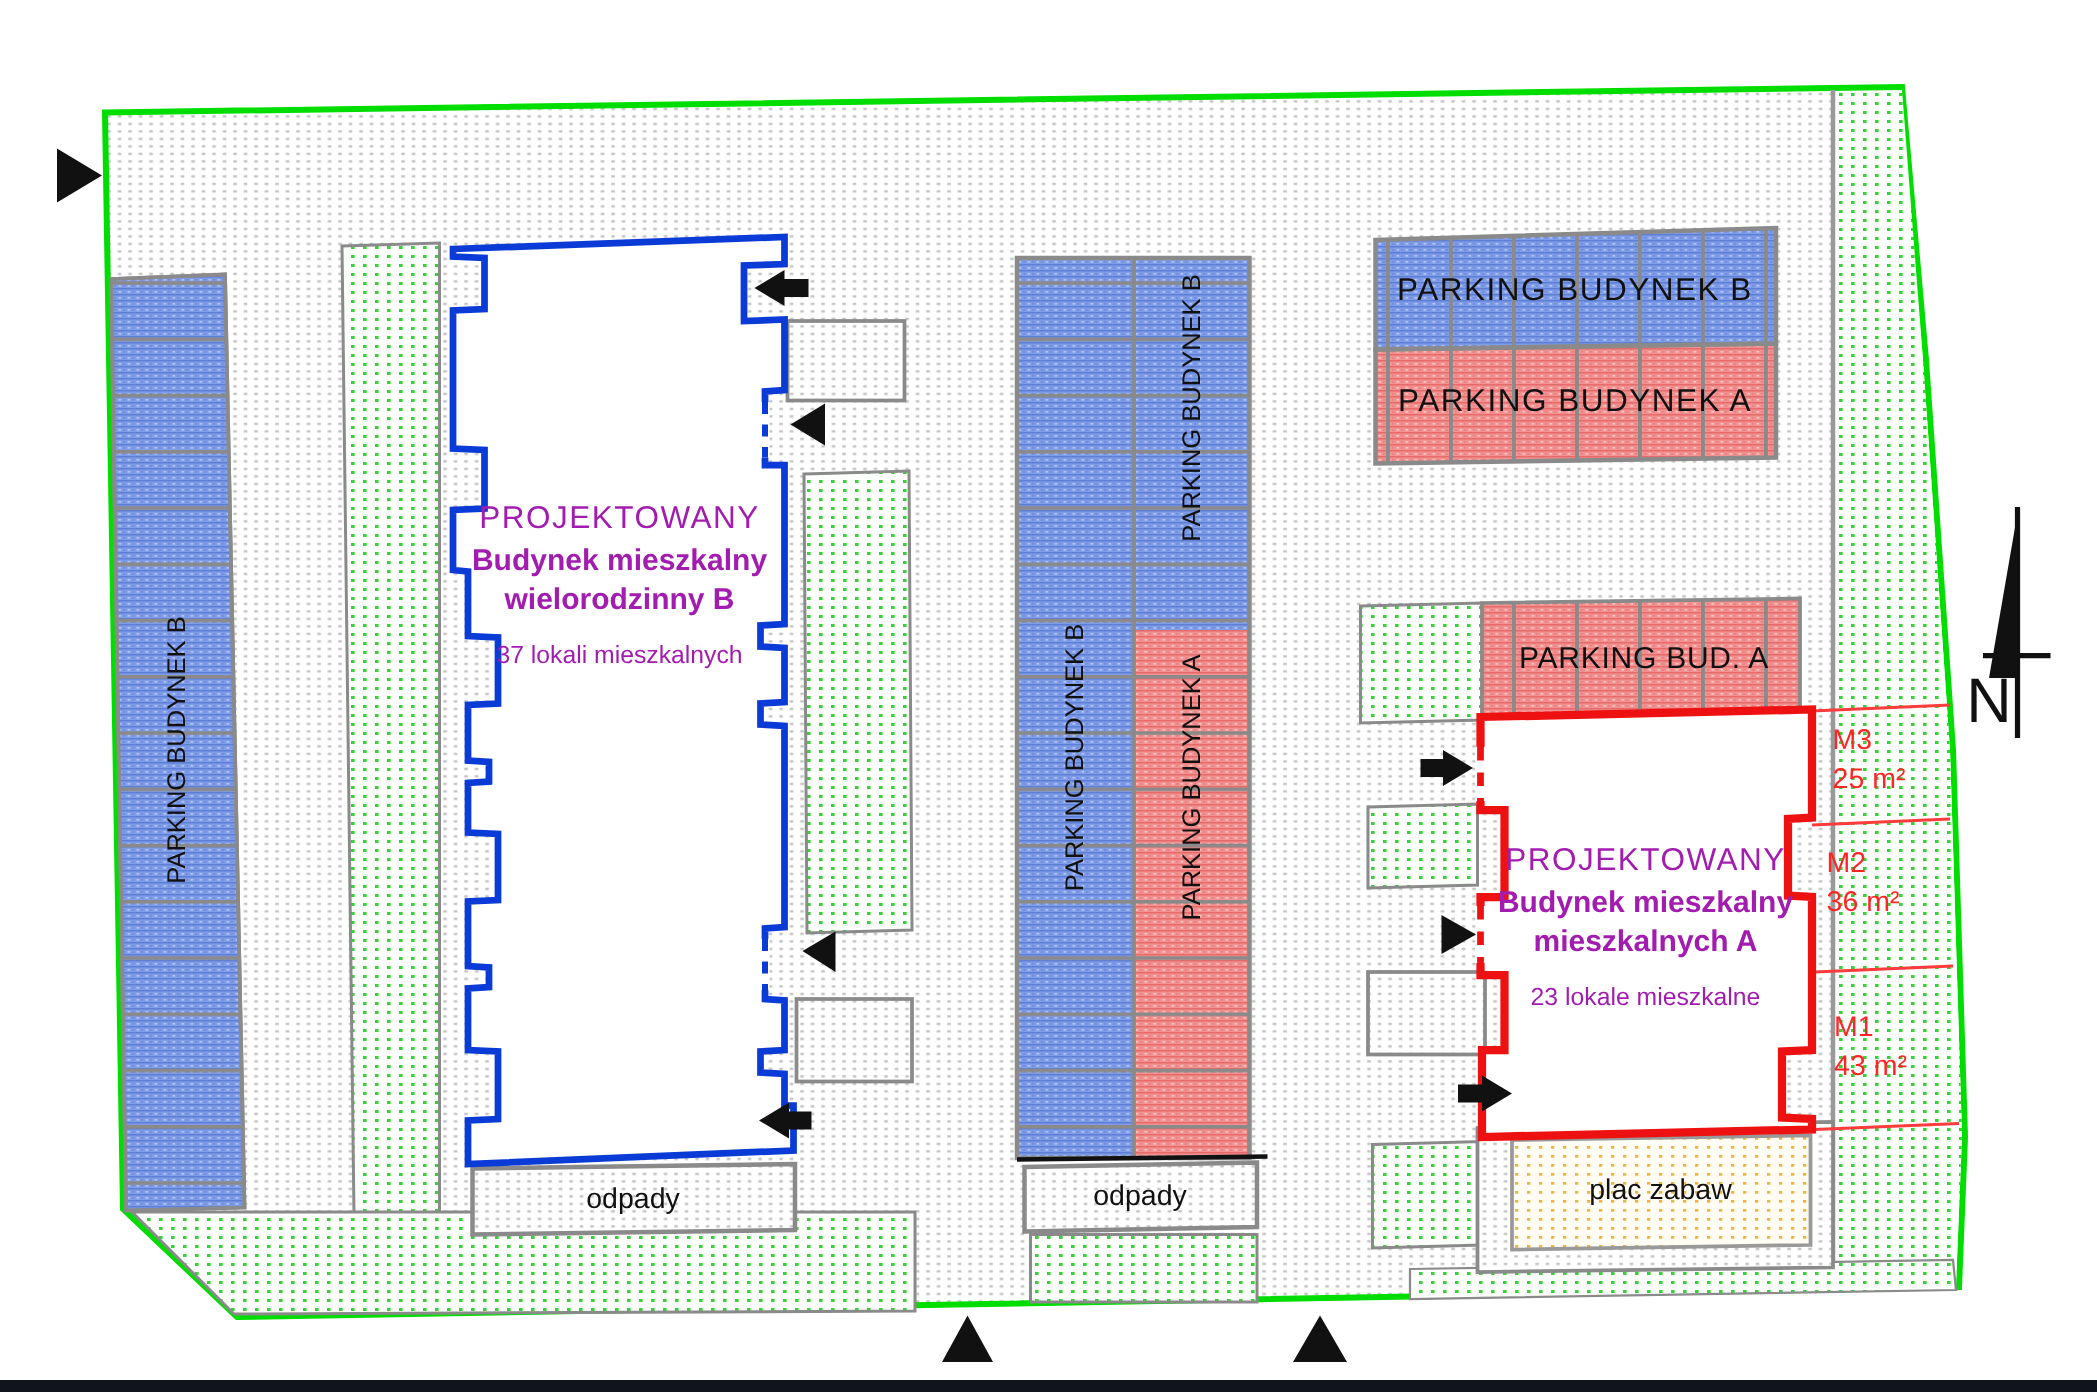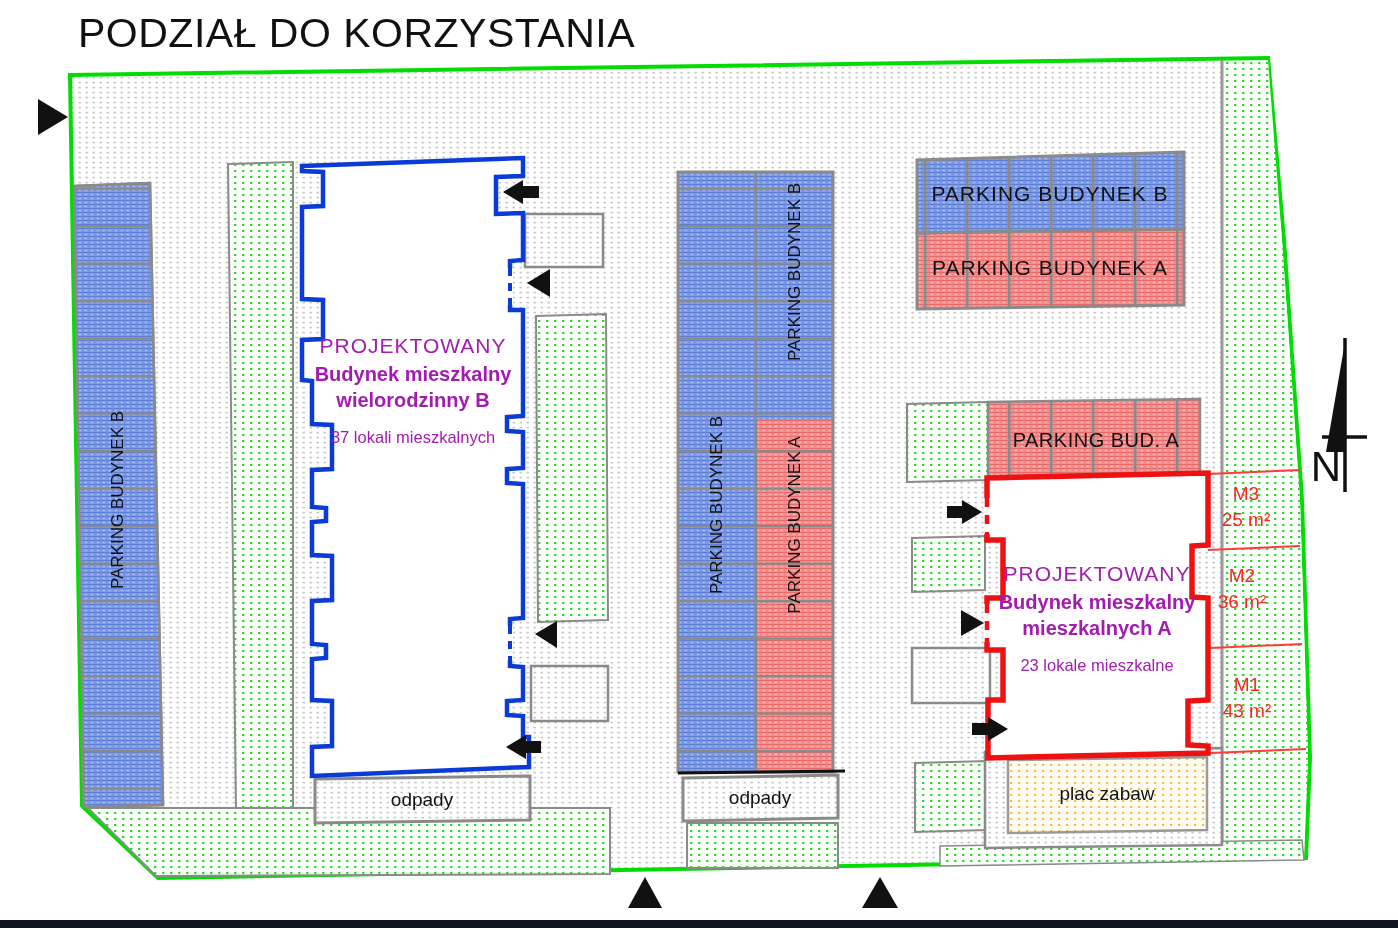--- a/index.html
+++ b/index.html
@@ -21,21 +21,21 @@
     transform:translate(-50%,-50%);
   }
   .parkrow-label { font-size:21px; letter-spacing:1px; }
   .parkA-label  { font-size:20px; letter-spacing:0.5px; }
   .small-label  { font-size:19px;text-align:right; }
   .bldg-label { position:absolute; text-align:center; transform:translateX(-50%); color:#a21caf; }
   .bldg-label .l1 { font-size:21px; letter-spacing:1px; margin-bottom:3px; }
   .bldg-label .l2, .bldg-label .l3 { font-size:20px; line-height:1.3;font-weight:bold; }
   .bldg-label .l4 { font-size:16.5px; margin-top:15px; }
   .unit-label {
-    position:absolute; transform:translate(-50%,-50%); text-align:center;
+    position:absolute; transform:translate(-50%,-50%); text-align:left;
     color:#ff2525; font-size:19px; line-height:1.35; white-space:nowrap;
   }
   .north-label {
     position:absolute; transform:translate(-50%,-50%);
     font-size:42px; color:#111;
   }
 </style>
 </head>
 <body>
 
@@ -170,21 +170,20 @@
 
     <g>
       <line x1="1345" y1="338" x2="1345" y2="492" stroke="#111111" stroke-width="3.5"></line>
       <polygon points="1345,342 1326,452 1345,452" fill="#111111"></polygon>
       <line x1="1322" y1="437" x2="1367" y2="437" stroke="#111111" stroke-width="3.5"></line>
     </g>
 
     <rect x="0" y="920" width="1398" height="8" fill="#10141c"></rect>
   </svg>
 
-  <div class="title">PODZIAŁ DO KORZYSTANIA</div>
 
   <div class="vlabel" style="left:118px; top:500px;">PARKING BUDYNEK B</div>
 
   <div class="vlabel" style="left:717px; top:505px;">PARKING BUDYNEK B</div>
   <div class="vlabel" style="left:795px; top:272px;">PARKING BUDYNEK B</div>
   <div class="vlabel" style="left:795px; top:525px;">PARKING BUDYNEK A</div>
 
   <div class="hlabel parkrow-label" style="left:1050px; top:194px;">PARKING BUDYNEK B</div>
   <div class="hlabel parkrow-label" style="left:1050px; top:268px;">PARKING BUDYNEK A</div>
   <div class="hlabel parkA-label" style="left:1096px; top:440px;">PARKING BUD. A</div>

